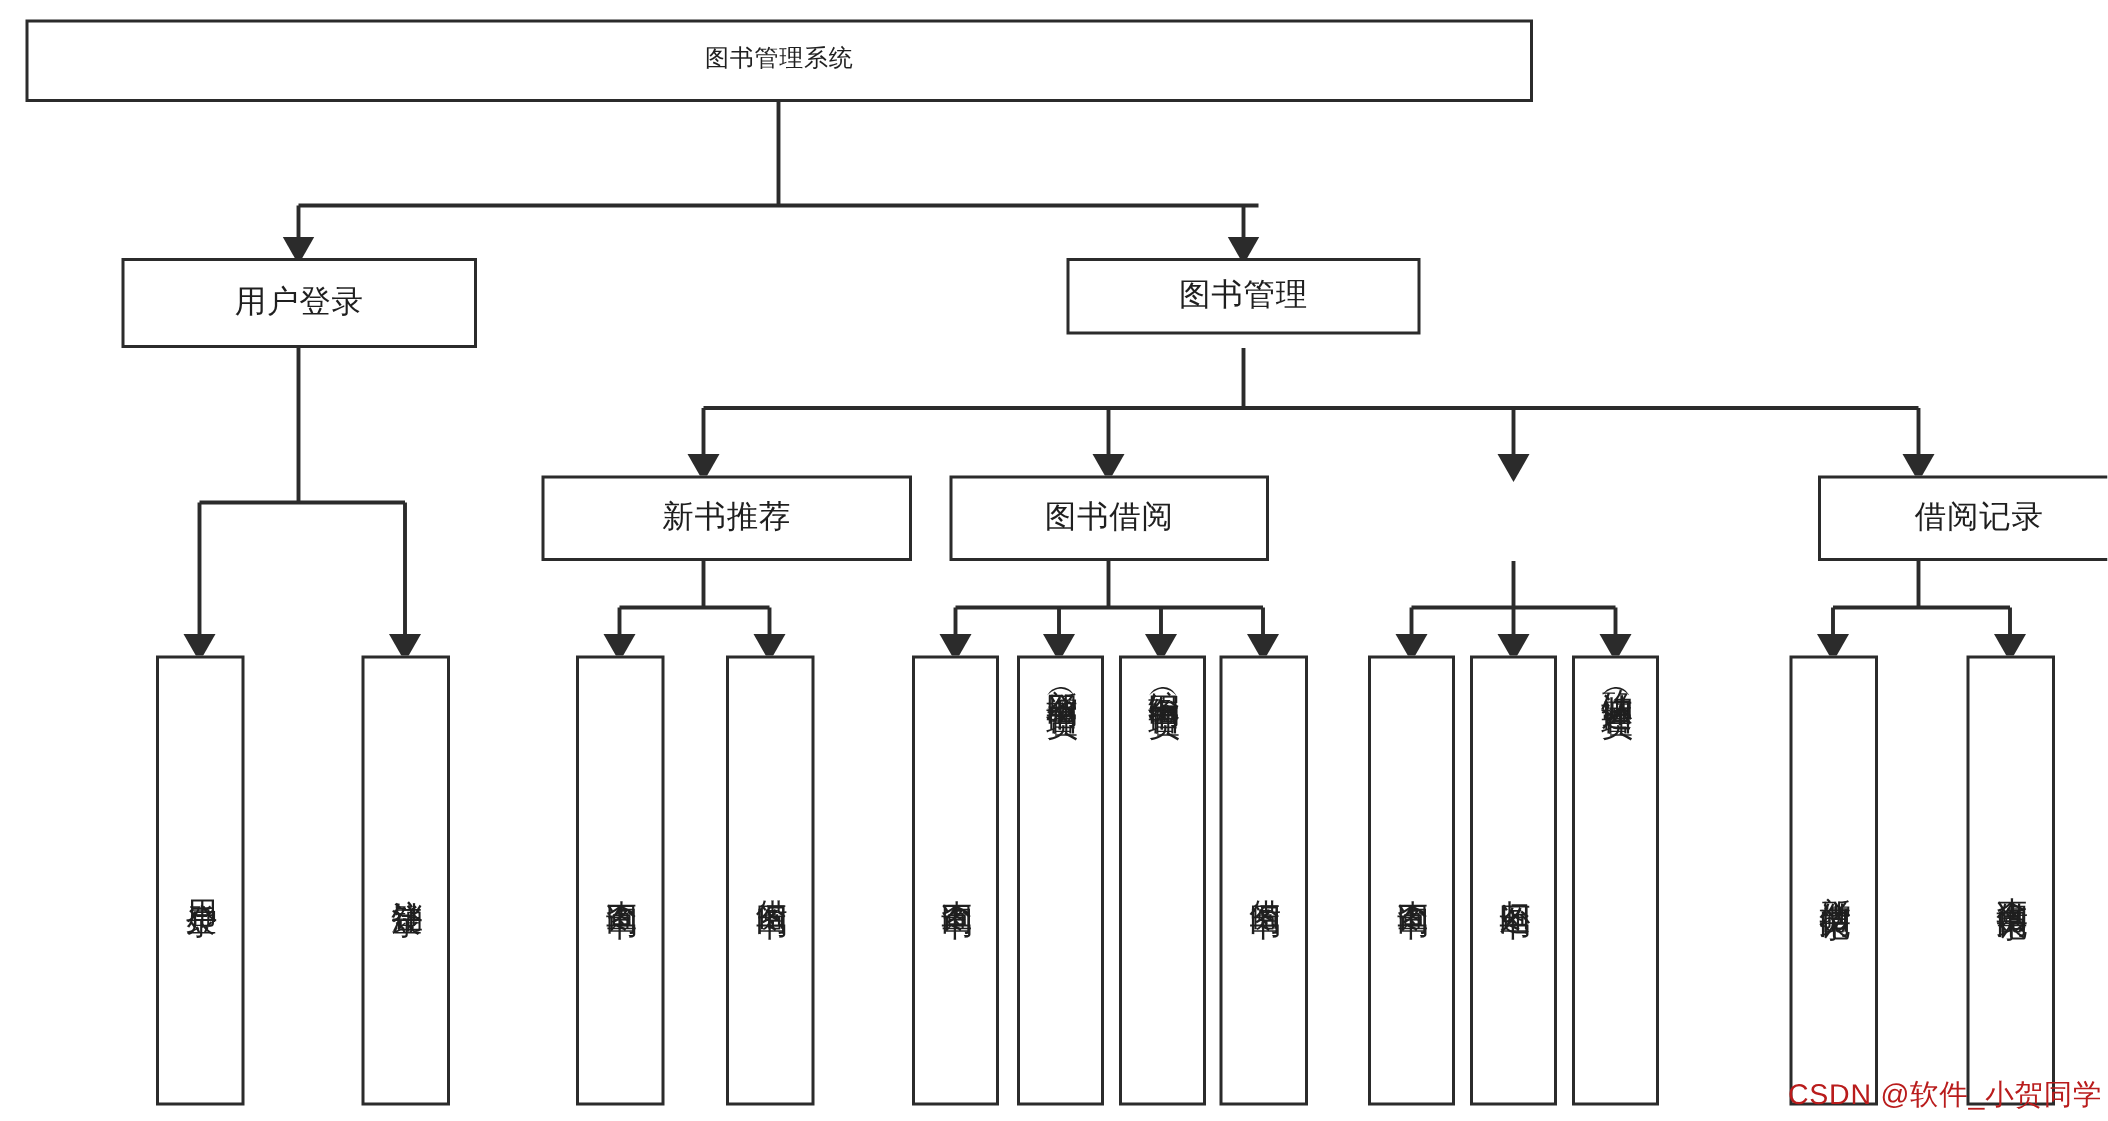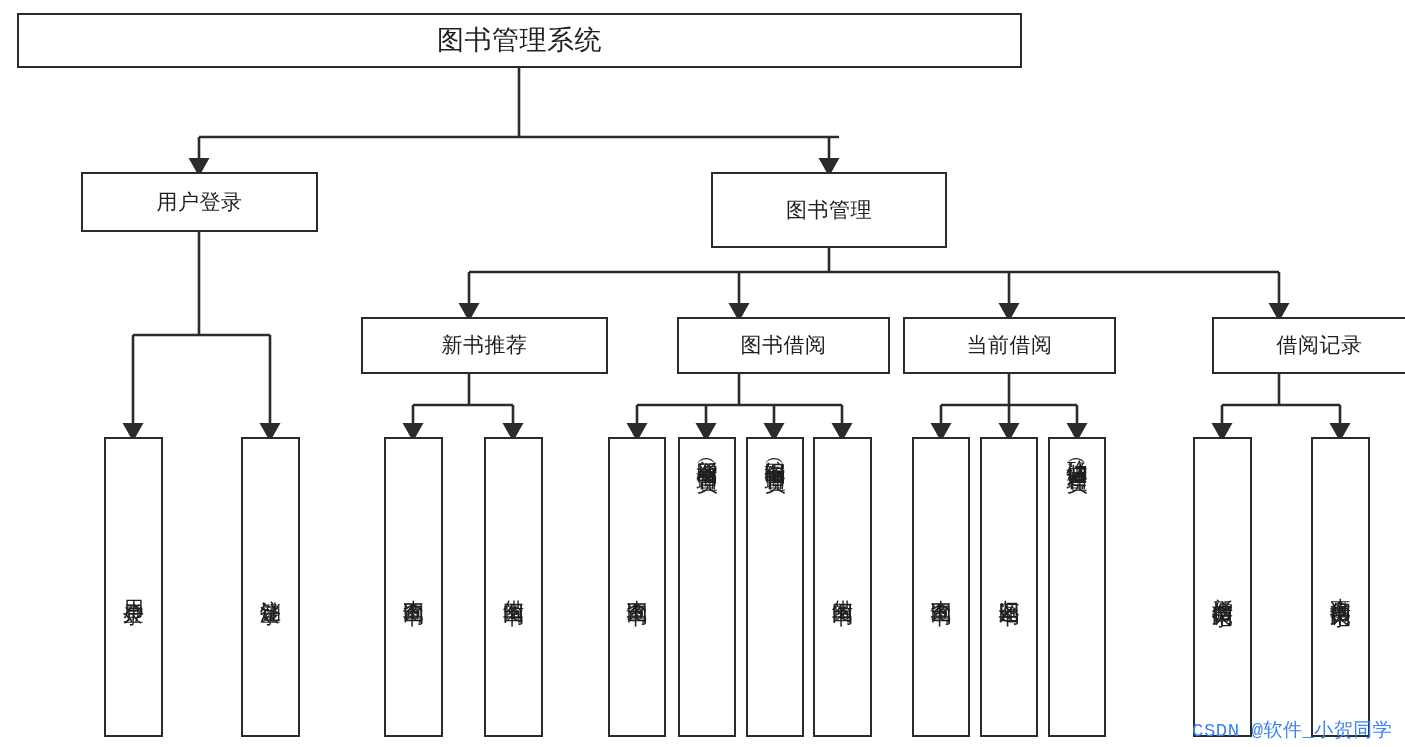--- a/index.html
+++ b/index.html
@@ -43,21 +43,21 @@
     letter-spacing: 0.5px;
     line-height: 1.18;
     text-align: center;
     white-space: nowrap;
   }
   
   .node.horiz .node-label {
     font-size: 21px;
   }
   .node.root .node-label {
-    font-size: 27px;
+    font-size: 16px;
   }
   
   .node.vert {
     align-items: flex-start;
     justify-content: center;
     padding-top: 4px;
   }
   .node.vert .node-label {
     writing-mode: vertical-rl;
     text-orientation: upright;
@@ -68,25 +68,24 @@
     height: auto;
   }
   
   .node.vert.center-text {
     align-items: center;
     padding-top: 0;
   }
   .watermark {
     position: absolute;
     z-index: 6;
-    color: #3b82f6;
+    color: #b91c1c;
     font-size: 19px;
     white-space: nowrap;
     letter-spacing: 0.5px;
-    font-family: Liberation Mono, monospace;
   }
 </style>
 </head>
 <body>
 
 <div id="diagram-root">
 
   <svg id="wire-layer" viewBox="0 0 1405 747" width="1405" height="747" xmlns="http://www.w3.org/2000/svg">
     <defs>
       <marker id="arrowhead" markerWidth="9" markerHeight="9" refX="3.2" refY="4.5" orient="auto" markerUnits="strokeWidth">
@@ -137,32 +136,29 @@
     </g>
   </svg>
 
   <div class="node horiz root" style="left:17px; top:13px; width:1005px; height:55px;">
     <span class="node-label">图书管理系统</span>
   </div>
 
   <div class="node horiz" style="left:81px; top:172px; width:237px; height:60px;">
     <span class="node-label">用户登录</span>
   </div>
-  <div class="node horiz" style="left:711px; top:172px; width:236px; height:76px;">
+  <div class="node horiz" style="left:711px; top:172px; width:236px; height:51px;">
     <span class="node-label">图书管理</span>
   </div>
 
   <div class="node horiz" style="left:361px; top:317px; width:247px; height:57px;">
     <span class="node-label">新书推荐</span>
   </div>
-  <div class="node horiz" style="left:633px; top:317px; width:213px; height:57px;margin-left:44px;">
+  <div class="node horiz" style="left:633px; top:317px; width:213px; height:57px;">
     <span class="node-label">图书借阅</span>
-  </div>
-  <div class="node horiz" style="left:903px; top:317px; width:213px; height:57px;">
-    <span class="node-label">当前借阅</span>
   </div>
   <div class="node horiz" style="left:1172px; top:317px; width:215px; height:57px;margin-left:40px;">
     <span class="node-label">借阅记录</span>
   </div>
 
   <div class="node vert center-text" style="left:104px; top:437px; width:59px; height:300px;">
     <span class="node-label">用户登录</span>
   </div>
   <div class="node vert center-text" style="left:241px; top:437px; width:59px; height:300px;">
     <span class="node-label">注销登录</span>

